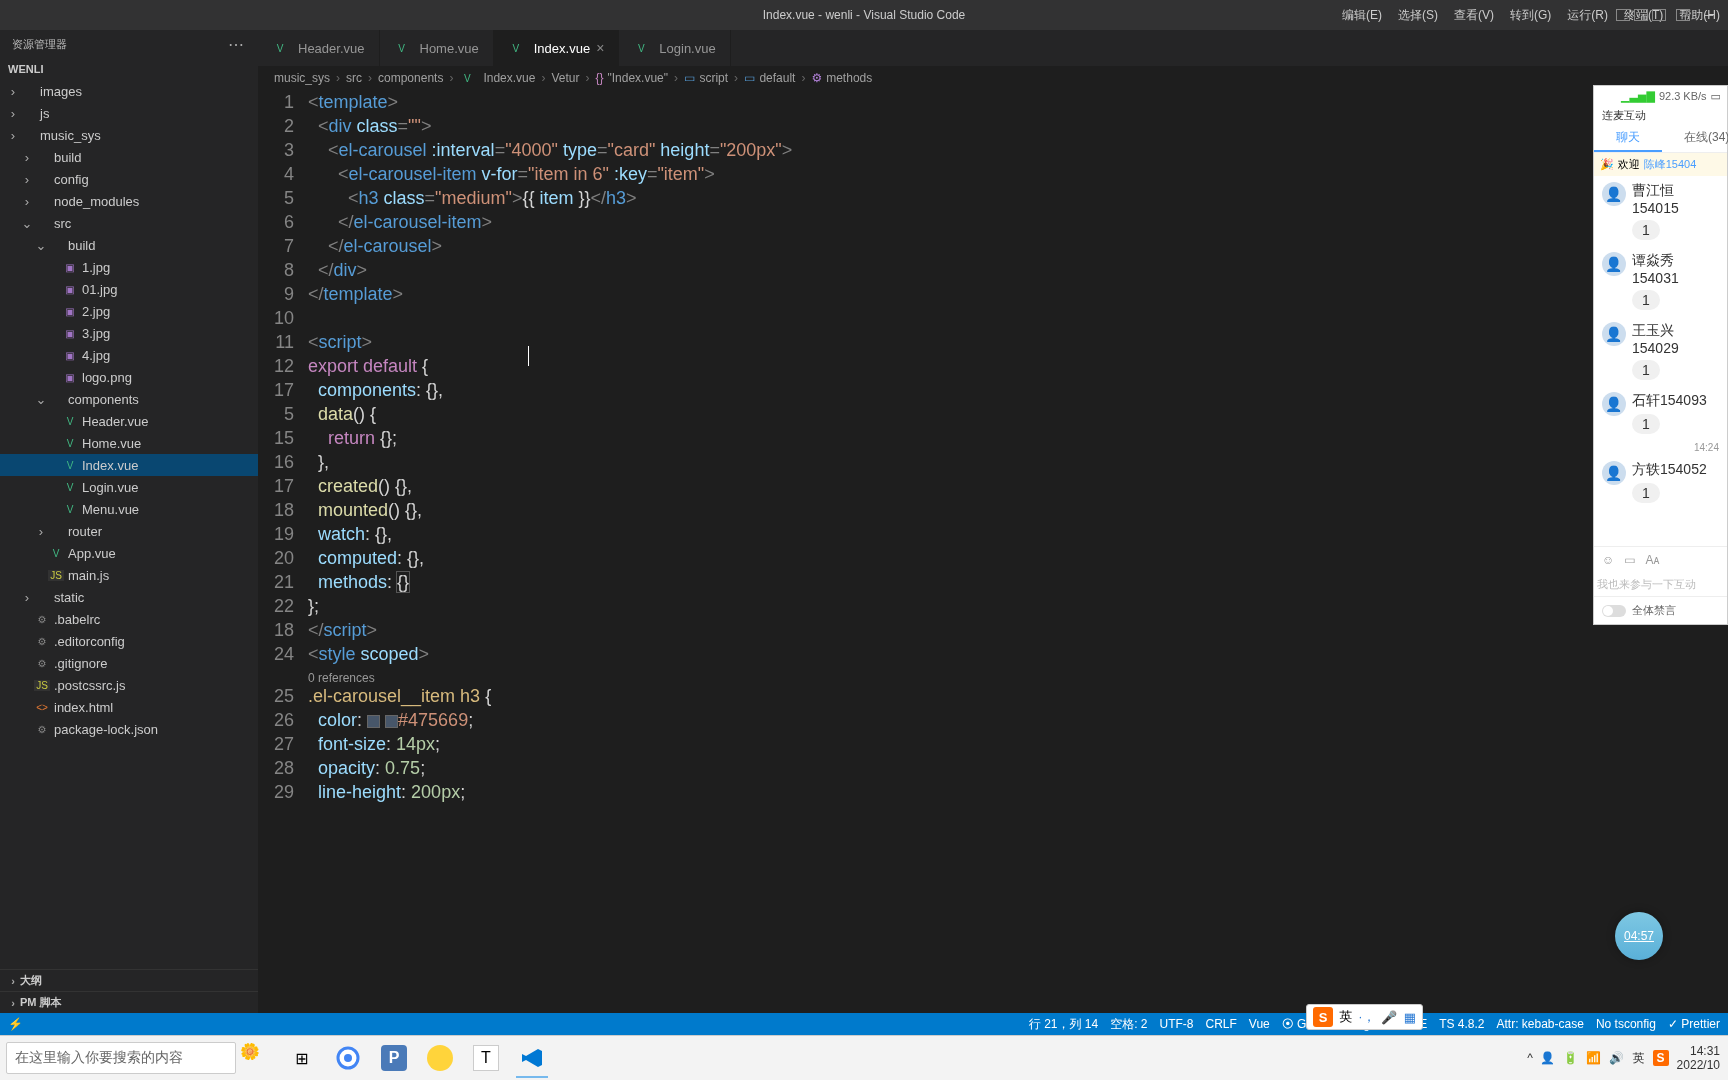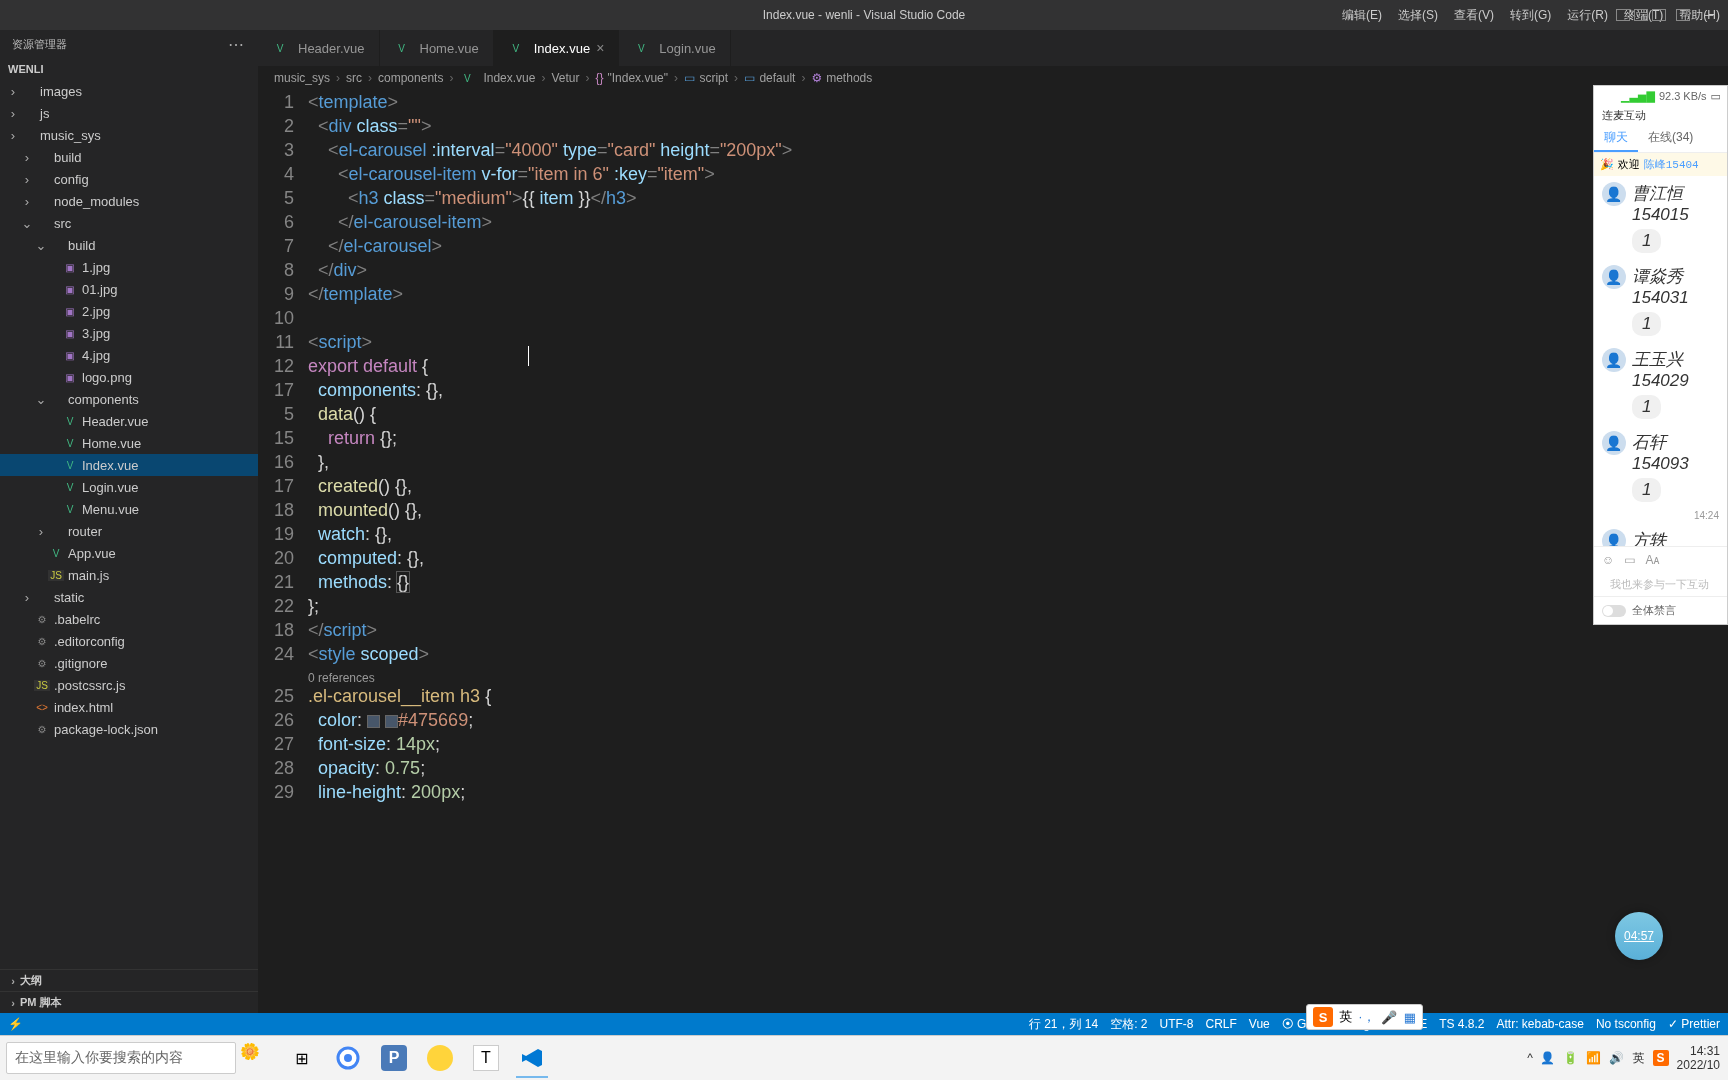--- a/index.html
+++ b/index.html
@@ -78,33 +78,33 @@
 .task-icon.active::after { content:""; position:absolute; bottom:0; left:10%; right:10%; height:2px; background:#76b9ed; }
 .tray { margin-left:auto; display:flex; align-items:center; gap:8px; padding-right:8px; font-size:12px; color:#333; }
 .tray .clock { text-align:right; line-height:14px; }
 
 
 .chat-panel { position:absolute; top:85px; right:0; width:135px; height:540px; background:#fff; border:1px solid #ccc; display:flex; flex-direction:column; font-size:12px; z-index:50; }
 .chat-top { height:20px; display:flex; align-items:center; justify-content:flex-end; padding:0 6px; gap:4px; color:#666; font-size:11px; }
 .signal { color:#3c3; }
 .chat-header { padding:2px 8px; color:#333; font-size:11px; }
 .chat-tabs { display:flex; border-bottom:1px solid #eee; }
-.chat-tab { flex:none; padding:4px 10px; color:#666; cursor:pointer; }
+.chat-tab { flex:none; padding:4px 22px; color:#666; cursor:pointer; }
 .chat-tab.active { color:#4a9eff; border-bottom:2px solid #4a9eff; }
 .welcome-row { background:#fef9e7; padding:4px 6px; display:flex; align-items:center; gap:4px; font-size:11px; }
-.welcome-row .link { color:#4a9eff;font-family:Liberation Mono, monospace; }
+.welcome-row .link { color:#4a9eff; }
 .chat-list { flex:1; overflow:auto; }
 .chat-item { padding:6px 8px; display:flex; gap:6px; }
 .avatar { width:24px; height:24px; border-radius:50%; background:#cde; flex:none; display:flex; align-items:center; justify-content:center; font-size:14px; }
-.chat-msg { font-size:17px;font-style:italic; }
+.chat-msg { font-size:14px; }
 .chat-name { color:#333; }
 .chat-bubble { margin-top:4px; display:inline-block; background:#f0f0f0; border-radius:10px; padding:2px 10px; color:#333; }
 .chat-time { text-align:right; padding:2px 8px; color:#999; font-size:10px; }
 .chat-tools { display:flex; gap:10px; padding:6px 8px; border-top:1px solid #eee; color:#999; }
-.chat-input { padding:4px 16px; color:#bbb; font-size:11px; }
+.chat-input { padding:4px 3px; color:#bbb; font-size:11px; }
 .chat-footer { display:flex; align-items:center; gap:6px; padding:6px 8px; border-top:1px solid #eee; color:#666; font-size:11px; }
 .toggle { width:24px; height:12px; background:#ddd; border-radius:6px; position:relative; }
 .toggle::after { content:""; width:10px; height:10px; background:#fff; border-radius:50%; position:absolute; top:1px; left:1px; }
 
 
 .timer-bubble { position:absolute; right:65px; bottom:120px; width:48px; height:48px; border-radius:50%; background:linear-gradient(#7ec8e3,#5ab0d8); display:flex; align-items:center; justify-content:center; color:#fff; font-size:12px; z-index:40; box-shadow:0 0 8px rgba(0,0,0,.3);text-decoration:underline; }
 
 
 .ime { position:absolute; right:305px; bottom:50px; height:26px; background:#fff; border:1px solid #ccc; display:flex; align-items:center; gap:6px; padding:0 6px; font-size:13px; z-index:40; border-radius:3px; }
 .ime .s-icon { width:20px; height:20px; background:#ff6a00; color:#fff; display:flex; align-items:center; justify-content:center; border-radius:3px; font-weight:bold; }

